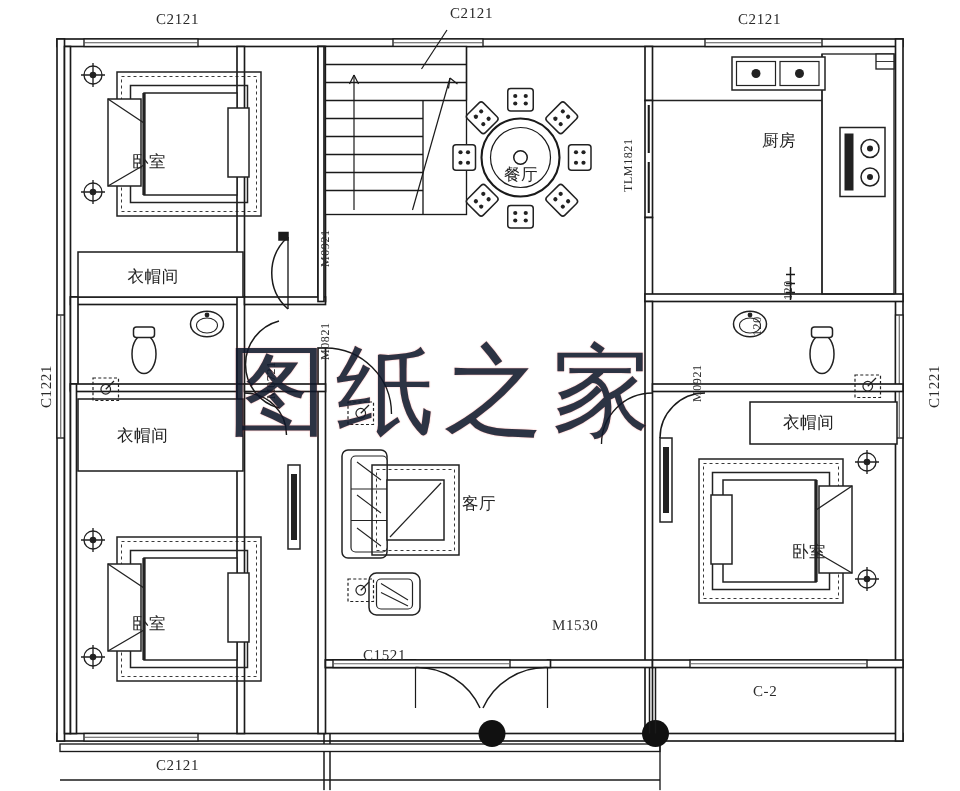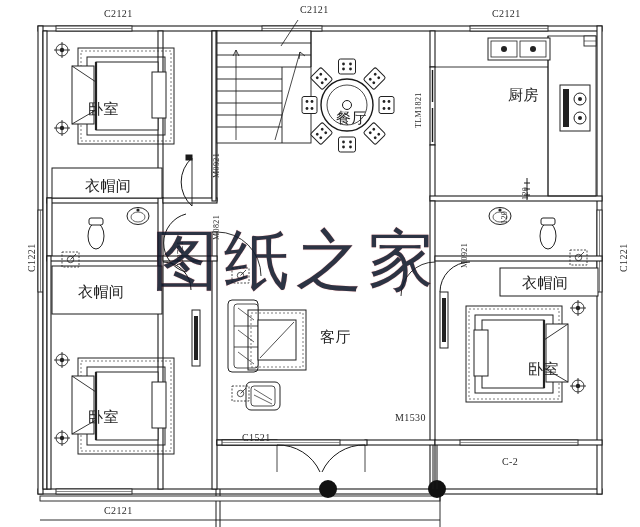--- a/index.html
+++ b/index.html
@@ -8,21 +8,21 @@
     font-family:"Liberation Serif","DejaVu Serif",serif;
     color:#1a1a1a;
   }
   #stage{position:relative;width:640px;height:527px;background:#fff;}
   svg{display:block;}
   .lbl{
     position:absolute;
     font-family:"Liberation Serif","DejaVu Serif",serif;
     font-size:10px;letter-spacing:.4px;color:#2a2a2a;white-space:nowrap;
   }
-  .lbl.cn{font-family:Liberation Serif, serif;font-size:15px;color:#222;}
+  .lbl.cn{font-family:Liberation Serif, serif;font-size:11px;color:#222;}
   .lbl.rot90{transform:rotate(-90deg);transform-origin:left top;}
   .lbl.small{font-size:8px;}
   .watermark{
     position:absolute;left:152px;top:216px;
     font-family:"DejaVu Sans","Liberation Sans",sans-serif;
     font-size:66px;font-weight:400;color:#0f172a;opacity:.88;
     letter-spacing:6px;white-space:nowrap;
     text-shadow:0 0 1px rgba(239,59,52,.6);
   }
 </style>
@@ -390,35 +390,35 @@
       <line x1="527" y1="178" x2="527" y2="200"></line>
       <path d="M524,183 l6,0 M524,189 l6,0 M524,195 l6,0"></path>
     </g>
   </svg>
 
   <div class="lbl cn" style="left:88px;top:100px;">卧室</div>
   <div class="lbl cn" style="left:85px;top:177px;">衣帽间</div>
   <div class="lbl cn" style="left:78px;top:283px;">衣帽间</div>
   <div class="lbl cn" style="left:88px;top:408px;">卧室</div>
   <div class="lbl cn" style="left:336px;top:109px;">餐厅</div>
-  <div class="lbl cn" style="left:320px;top:328px;">客厅</div>
+  <div class="lbl cn" style="left:308px;top:328px;">客厅</div>
   <div class="lbl cn" style="left:508px;top:86px;">厨房</div>
   <div class="lbl cn" style="left:522px;top:274px;">衣帽间</div>
   <div class="lbl cn" style="left:528px;top:360px;">卧室</div>
 
   <div class="lbl" style="left:104px;top:8px;">C2121</div>
   <div class="lbl" style="left:300px;top:4px;">C2121</div>
   <div class="lbl" style="left:492px;top:8px;">C2121</div>
   <div class="lbl rot90" style="left:26px;top:272px;">C1221</div>
   <div class="lbl rot90" style="left:618px;top:272px;">C1221</div>
   <div class="lbl" style="left:104px;top:505px;">C2121</div>
   <div class="lbl" style="left:242px;top:432px;">C1521</div>
   <div class="lbl" style="left:502px;top:456px;">C-2</div>
 
-  <div class="lbl" style="left:368px;top:412px;margin-left:27px;">M1530</div>
+  <div class="lbl" style="left:368px;top:412px;">M1530</div>
   <div class="lbl rot90 small" style="left:212px;top:178px;">M0921</div>
   <div class="lbl rot90 small" style="left:212px;top:240px;">M0821</div>
   <div class="lbl rot90 small" style="left:176px;top:266px;">M0721</div>
   <div class="lbl rot90 small" style="left:460px;top:268px;">M0921</div>
   <div class="lbl rot90 small" style="left:414px;top:128px;">TLM1821</div>
 
   <div class="lbl rot90 small" style="left:521px;top:200px;">120</div>
   <div class="lbl rot90 small" style="left:500px;top:224px;">120</div>
 
   <div class="watermark">图纸之家</div>

